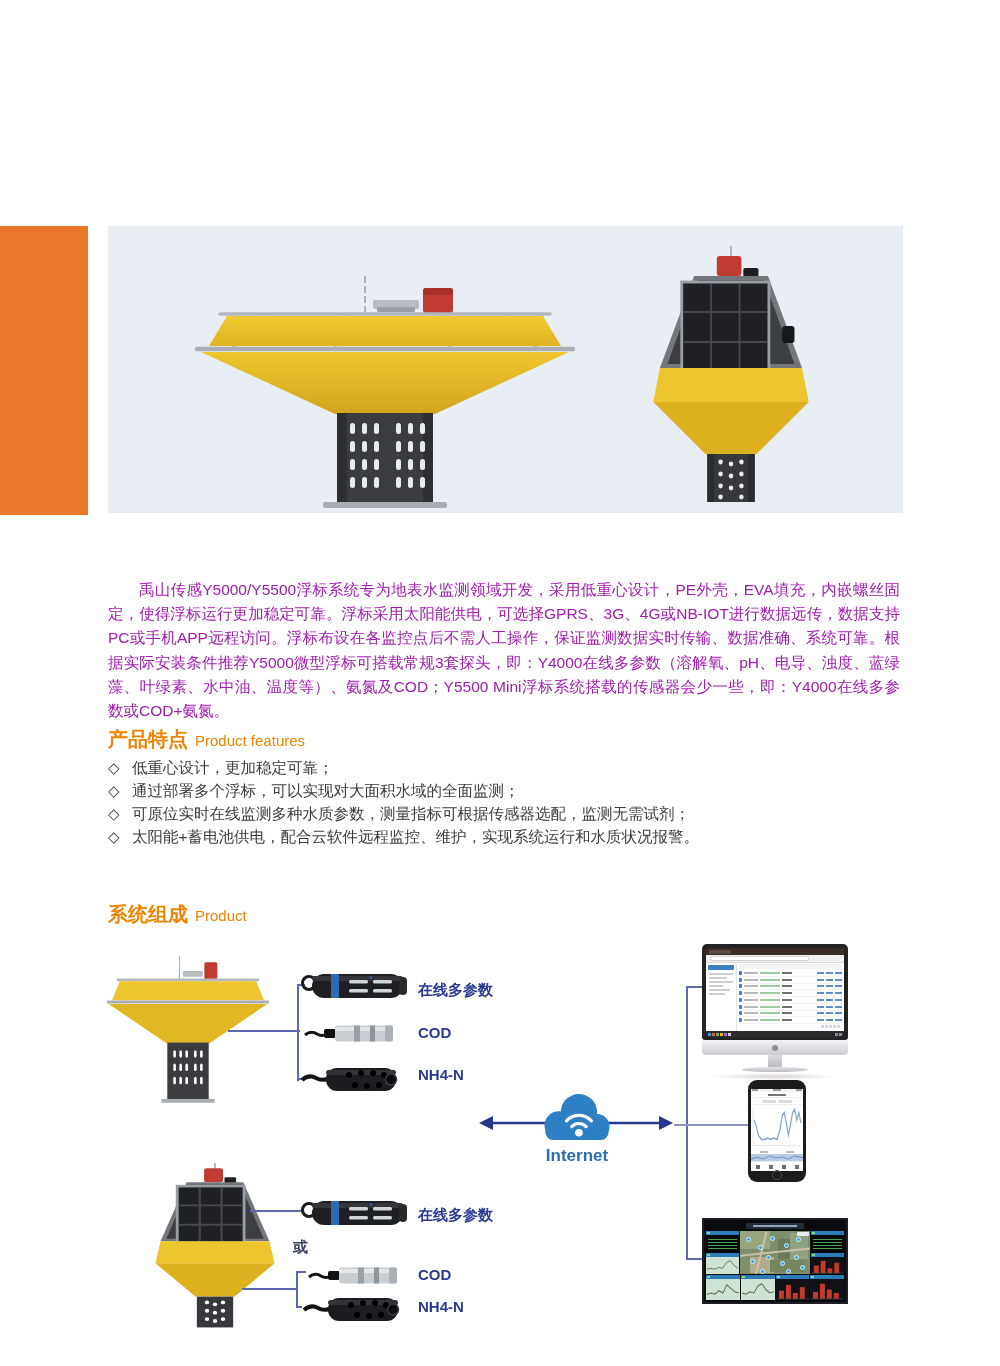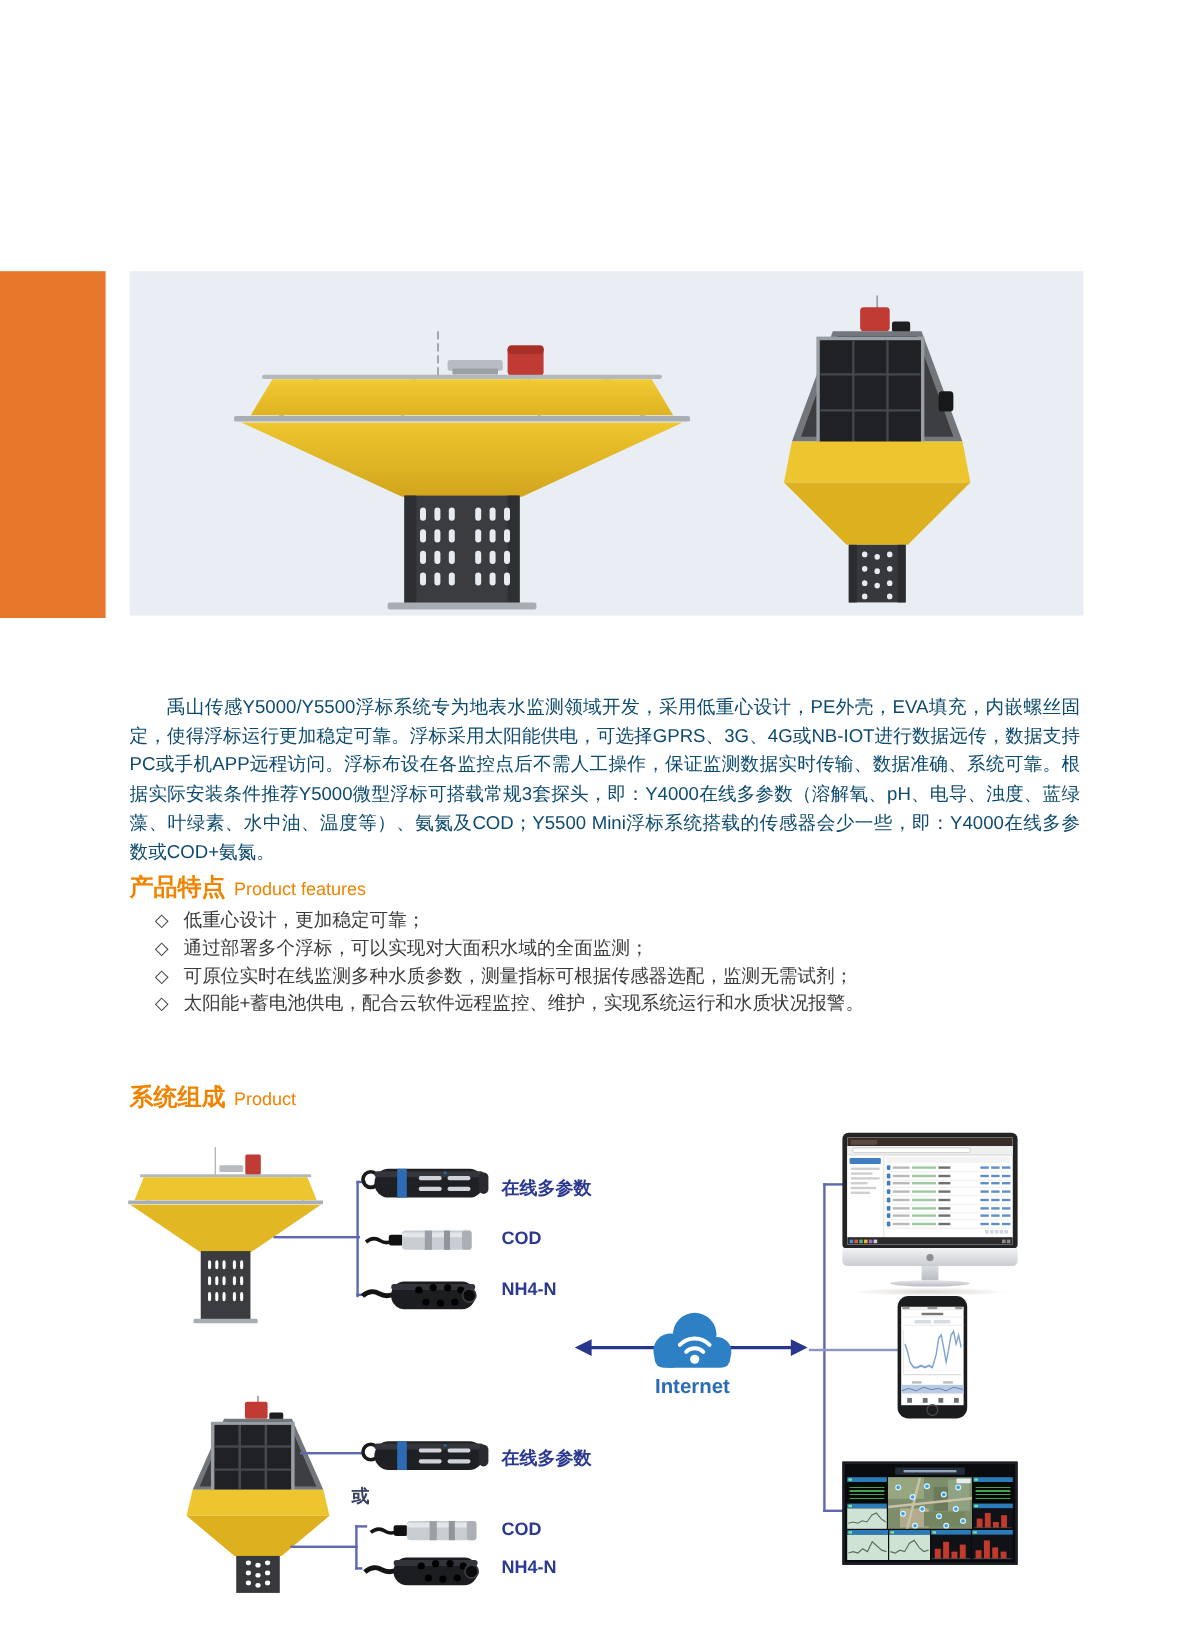--- a/index.html
+++ b/index.html
@@ -12,23 +12,23 @@
 
   
   .orange-block{position:absolute;left:0;top:226px;width:88px;height:289px;background:#e6772b;}
   .hero{position:absolute;left:108px;top:226px;width:795px;height:287px;background:#e9eef5;overflow:hidden;}
   .hero svg{position:absolute;}
 
   
   .sec-head{position:absolute;left:108px;white-space:nowrap;}
   .sec-head .zh{font-size:20px;font-weight:bold;color:#f08300;}
   .sec-head .en{font-size:15px;font-weight:400;color:#f08300;margin-left:7px;}
-  .intro-body{position:absolute;left:108px;top:578px;width:792px;font-size:15.5px;line-height:24.2px;color:#0c4a6e;text-align:justify;text-indent:2em;}
+  .intro-body{position:absolute;left:108px;top:578px;width:792px;font-size:15.5px;line-height:24.2px;color:#a21caf;text-align:justify;text-indent:2em;}
   .features{position:absolute;left:108px;top:756px;width:792px;list-style:none;margin:0;padding:0;}
-  .features li{height:23px;line-height:23px;font-size:15.5px;color:#3b3b3b;margin-left:21px;}
+  .features li{height:23px;line-height:23px;font-size:15.5px;color:#3b3b3b;}
   .features .dia{display:inline-block;width:24px;color:#3b3b3b;font-size:15px;}
 
   
   .abs{position:absolute;}
   .hline{position:absolute;height:2px;background:#5c68b0;}
   .vline{position:absolute;width:2px;background:#5c68b0;}
   .slabel{position:absolute;font-size:15px;font-weight:bold;color:#2b3990;white-space:nowrap;}
   .or-label{position:absolute;left:293px;top:1238px;font-size:15px;font-weight:bold;color:#3a4160;}
   .internet-label{position:absolute;left:534px;top:1146px;width:86px;text-align:center;font-size:17px;font-weight:600;color:#2b6cb5;}
 

